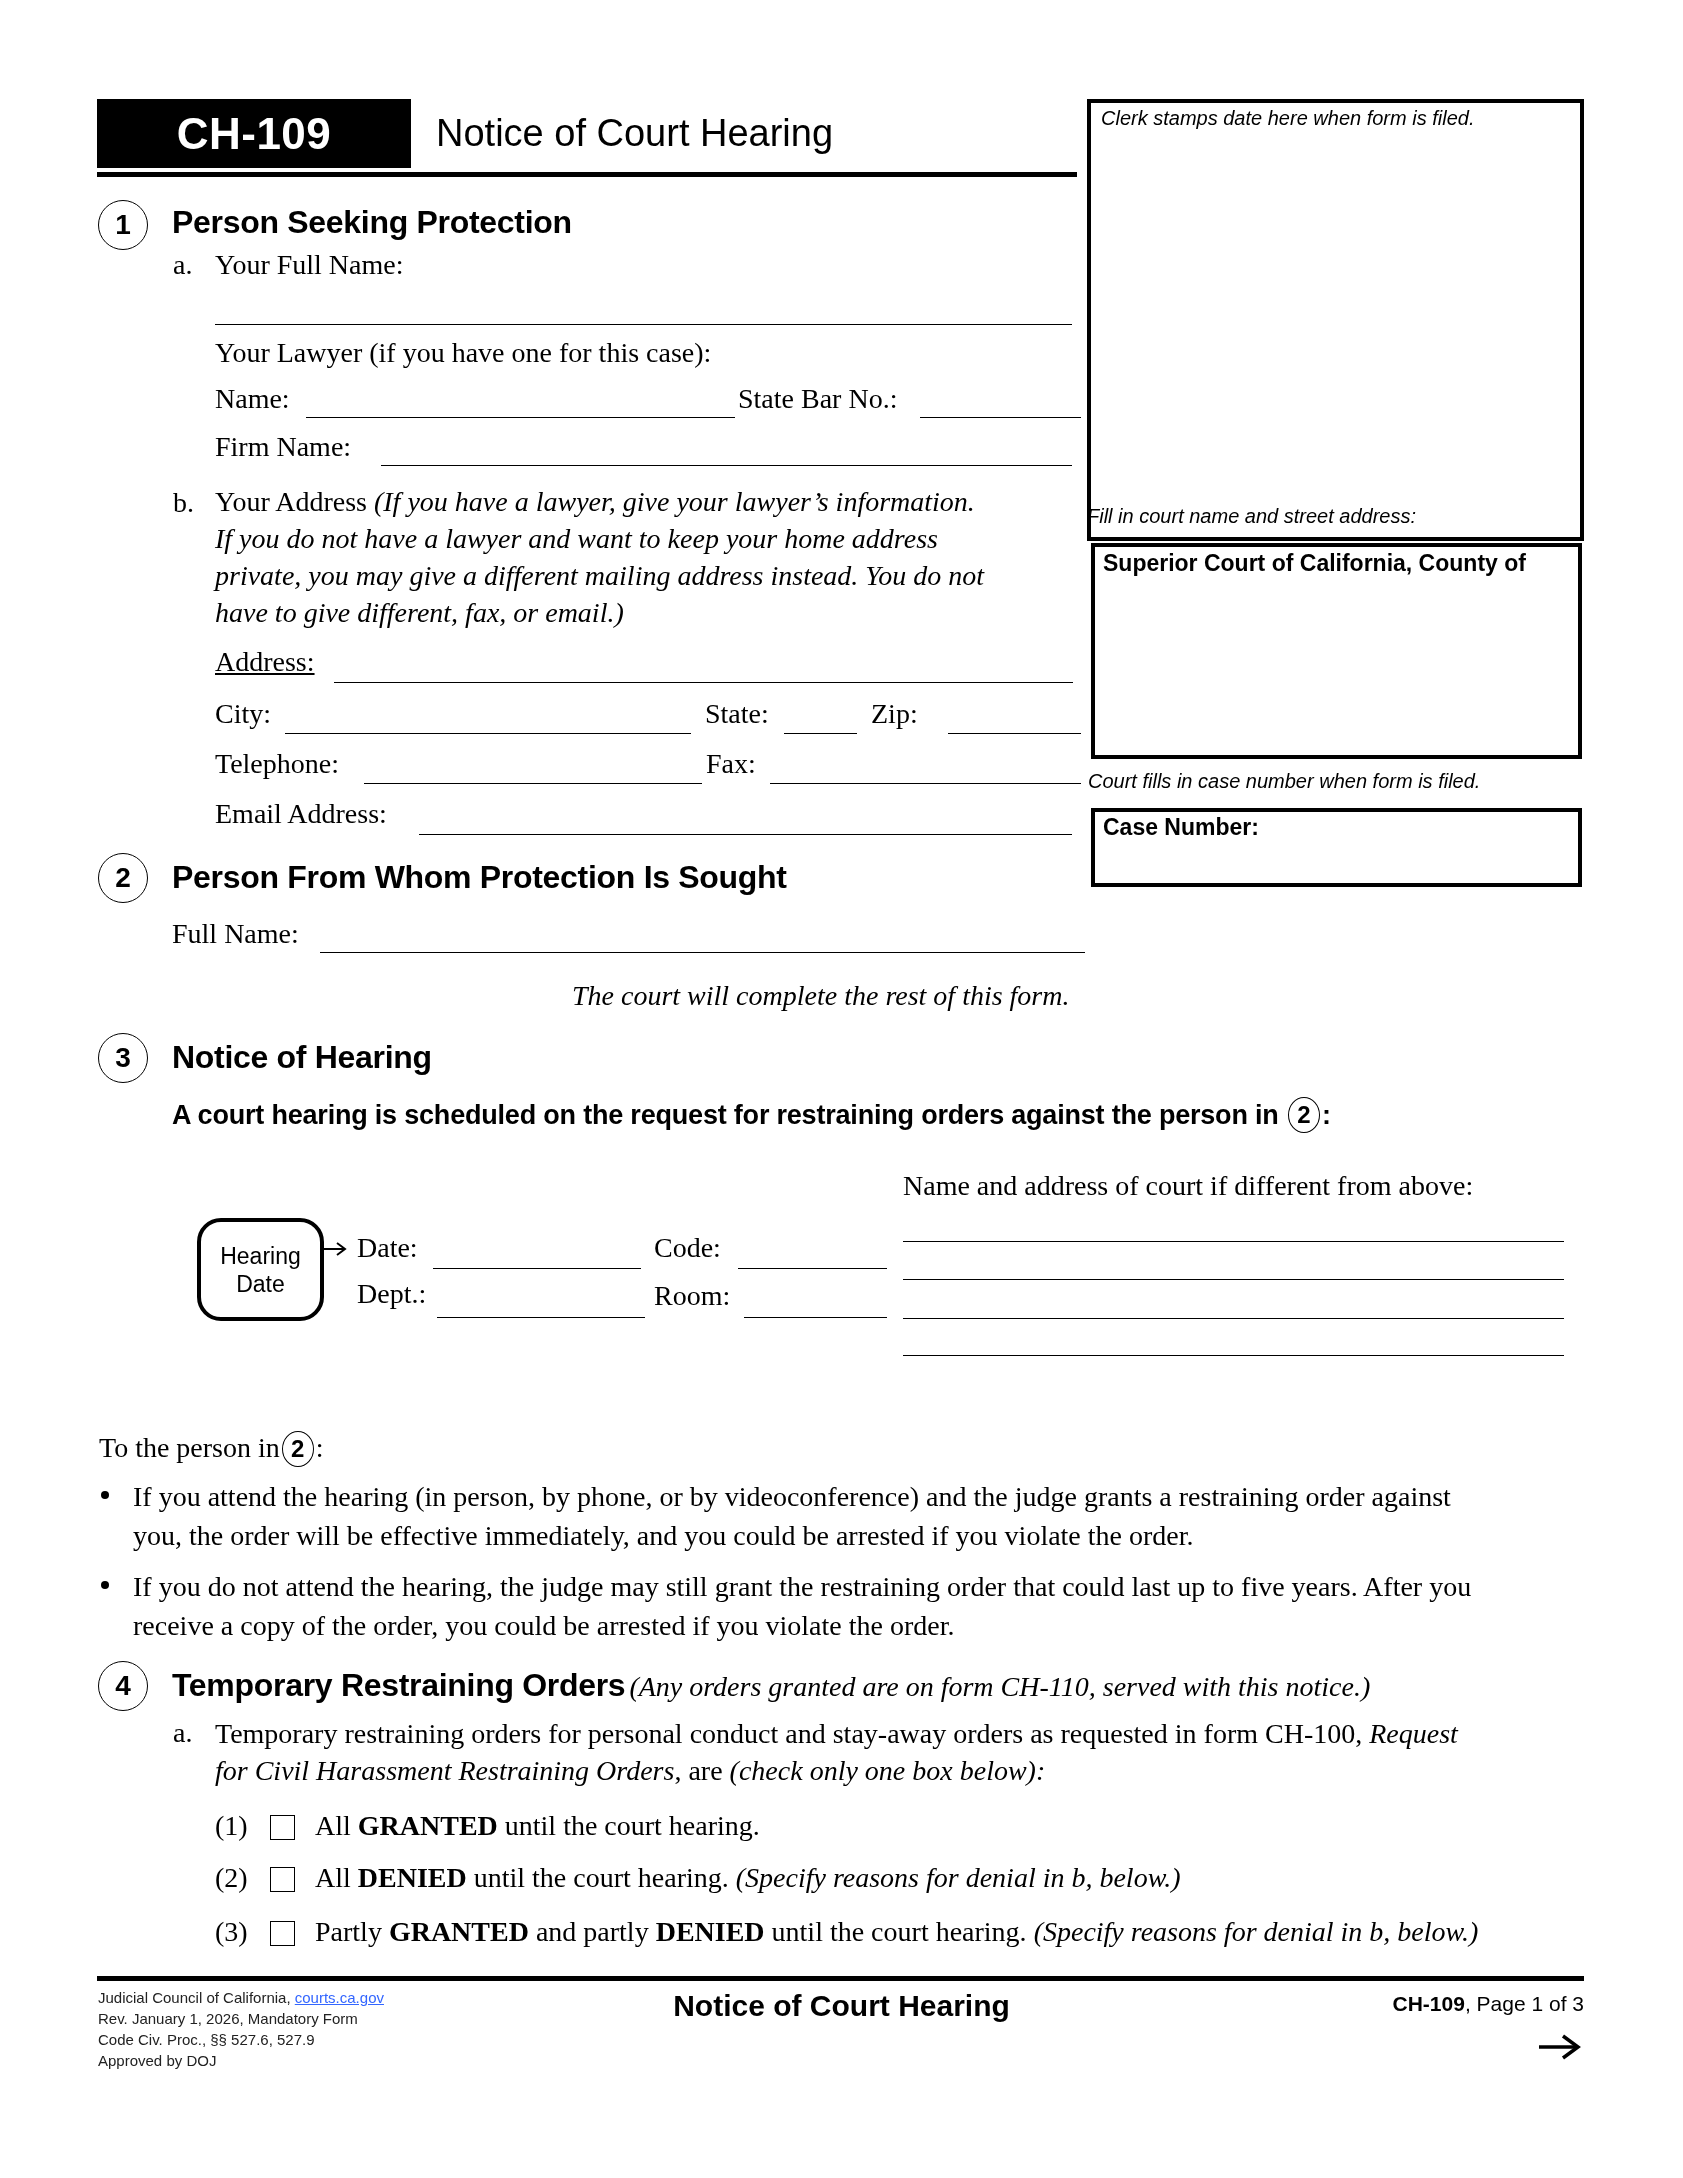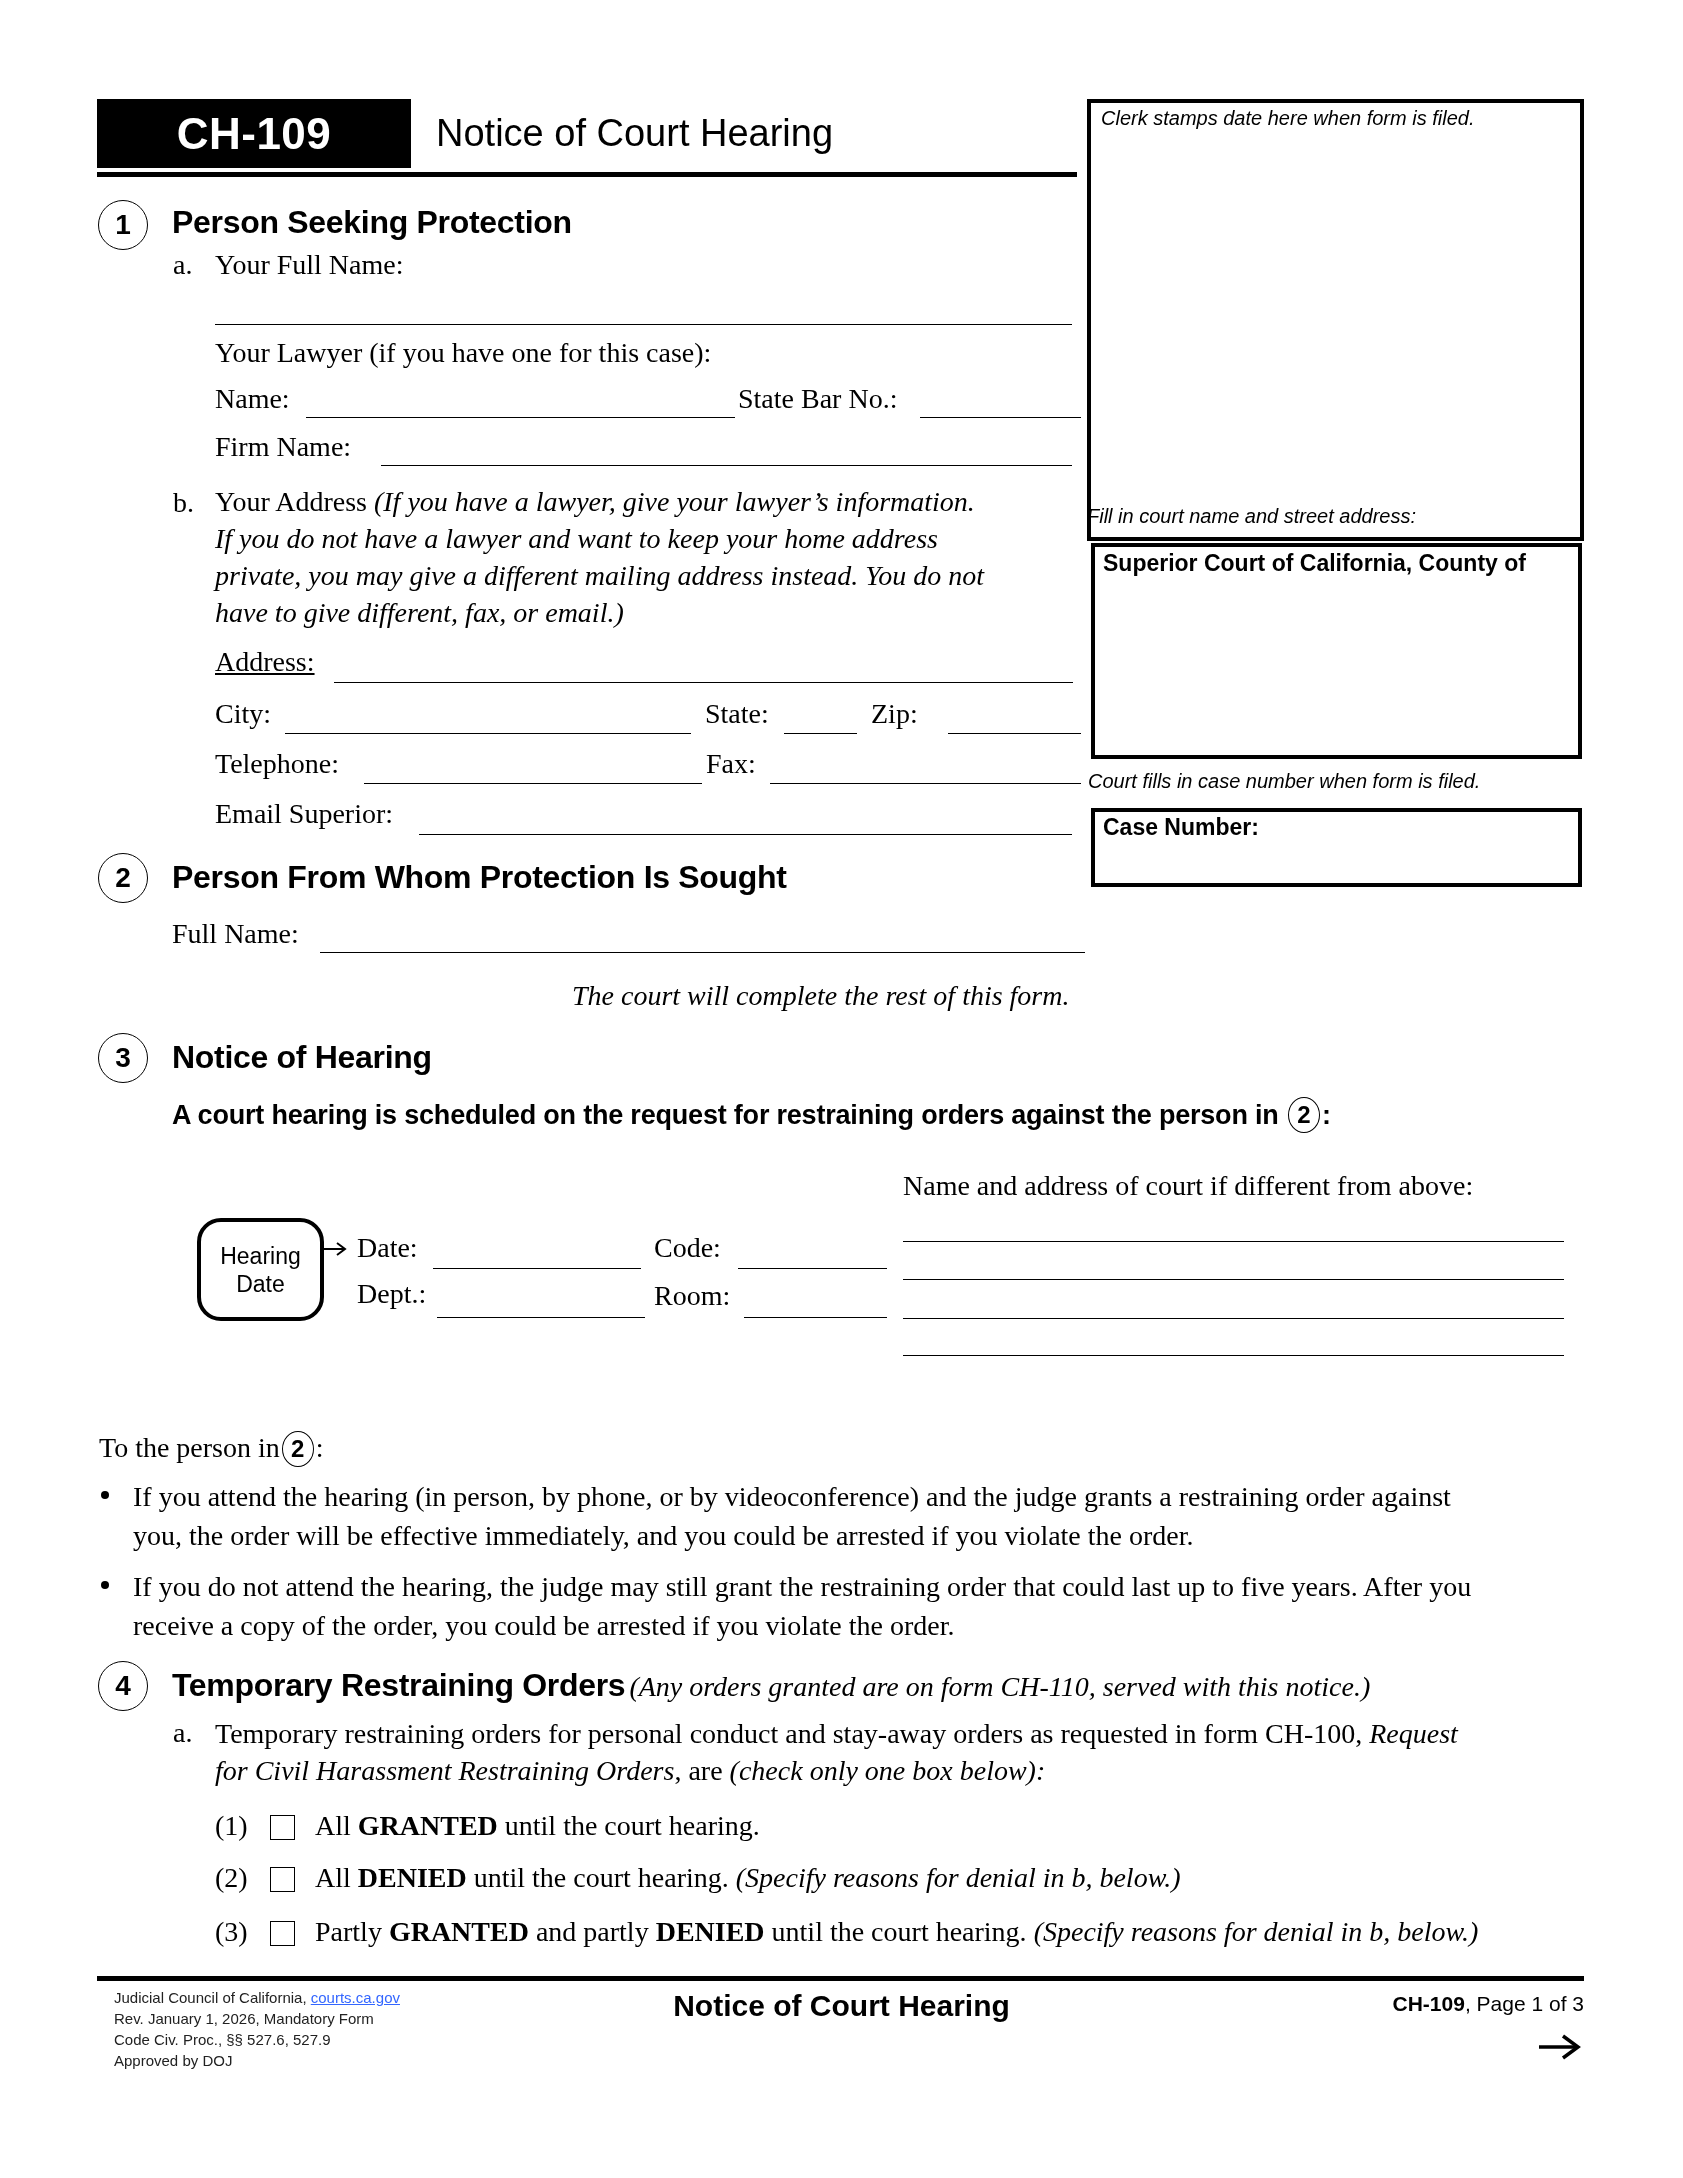--- a/index.html
+++ b/index.html
@@ -78,21 +78,21 @@
 <div class="abs serif t27" style="left:705px; top:698px;">State:</div>
 <div class="uline" style="left:784px; top:733px; width:73px;"></div>
 <div class="abs serif t27" style="left:871px; top:698px;">Zip:</div>
 <div class="uline" style="left:948px; top:733px; width:133px;"></div>
 
 <div class="abs serif t27" style="left:215px; top:748px;">Telephone:</div>
 <div class="uline" style="left:364px; top:783px; width:338px;"></div>
 <div class="abs serif t27" style="left:706px; top:748px;">Fax:</div>
 <div class="uline" style="left:770px; top:783px; width:311px;"></div>
 
-<div class="abs serif t27" style="left:215px; top:798px;">Email Superior:</div>
+<div class="abs serif t27" style="left:215px; top:798px;">Email Address:</div>
 <div class="uline" style="left:419px; top:834px; width:653px;"></div>
 
 <div class="circle" style="left:98px; top:853px;">2</div>
 <div class="abs sec-title" style="left:172px; top:859px;">Person From Whom Protection Is Sought</div>
 <div class="abs serif t27" style="left:172px; top:918px;">Full Name:</div>
 <div class="uline" style="left:320px; top:952px; width:765px;"></div>
 
 <div class="abs serif t27 ital" style="left:572px; top:980px;">The court will complete the rest of this form.</div>
 
 <div class="circle" style="left:98px; top:1033px;">3</div>
@@ -168,21 +168,21 @@
 </div>
 
 <div class="abs serif t27" style="left:215px; top:1916px;">(3)</div>
 <div class="chk" style="left:270px; top:1921px;"></div>
 <div class="abs serif t27" style="left:315px; top:1916px;">
   <span>Partly </span><span class="bold">GRANTED</span><span> and partly </span><span class="bold">DENIED</span><span> until the court hearing. </span><span class="ital">(Specify reasons for denial in b, below.)</span>
 </div>
 
 <div class="abs" style="left:97px; top:1976px; width:1487px; height:5px; background:#000;"></div>
 
-<div class="abs small-sans" style="left:98px; top:1987px;margin-left:16px;">
+<div class="abs small-sans" style="left:98px; top:1987px;">
   <div><span>Judicial Council of California, </span><a class="link">courts.ca.gov</a></div>
   <div>Rev. January 1, 2026, Mandatory Form</div>
   <div>Code Civ. Proc., §§ 527.6, 527.9</div>
   <div>Approved by DOJ</div>
 </div>
 
 <div class="abs sans bold" style="left:574px; top:1986px; width:535px; text-align:center; font-size:30px; line-height:40px;">
   <div>Notice of Court Hearing</div>
 </div>
 

